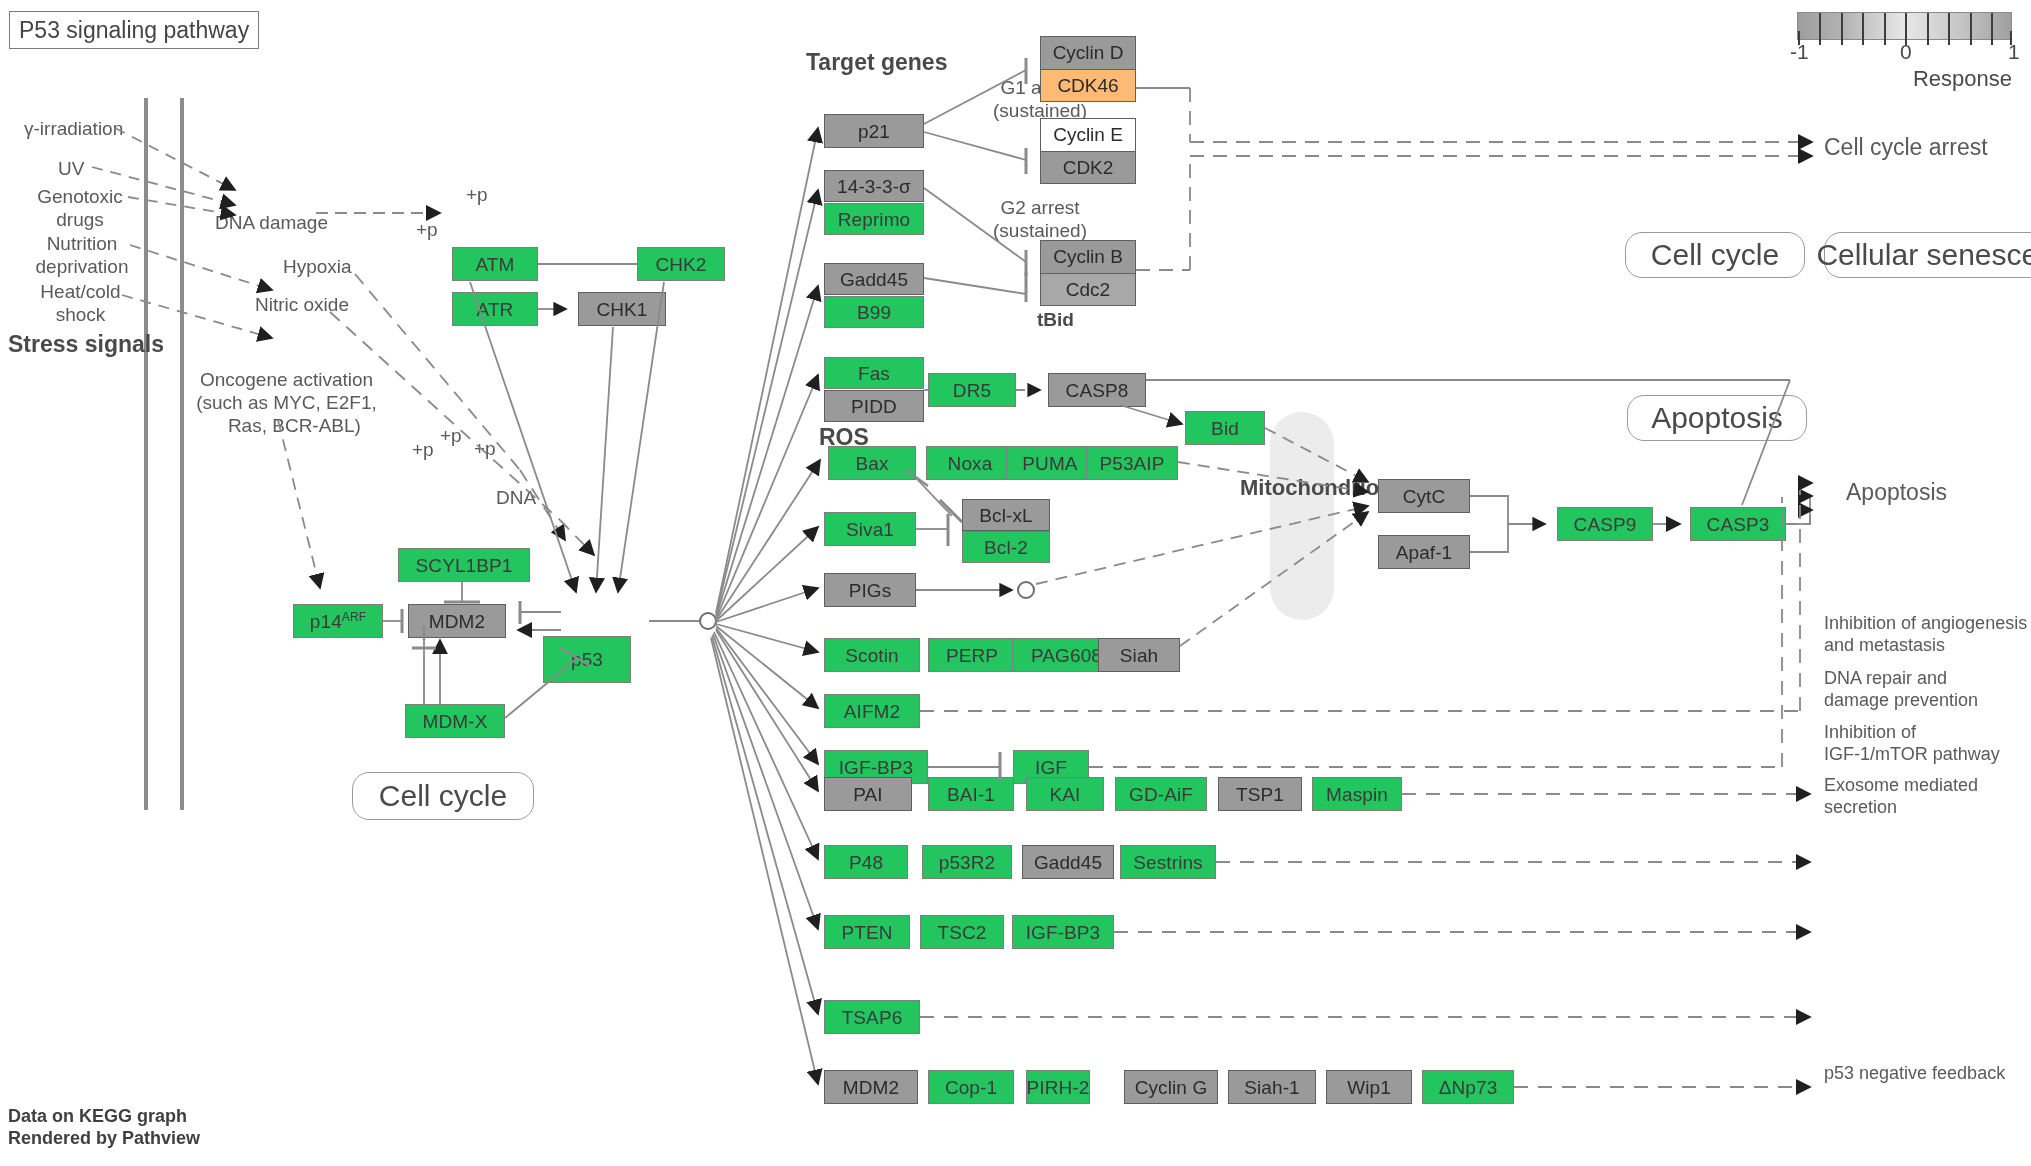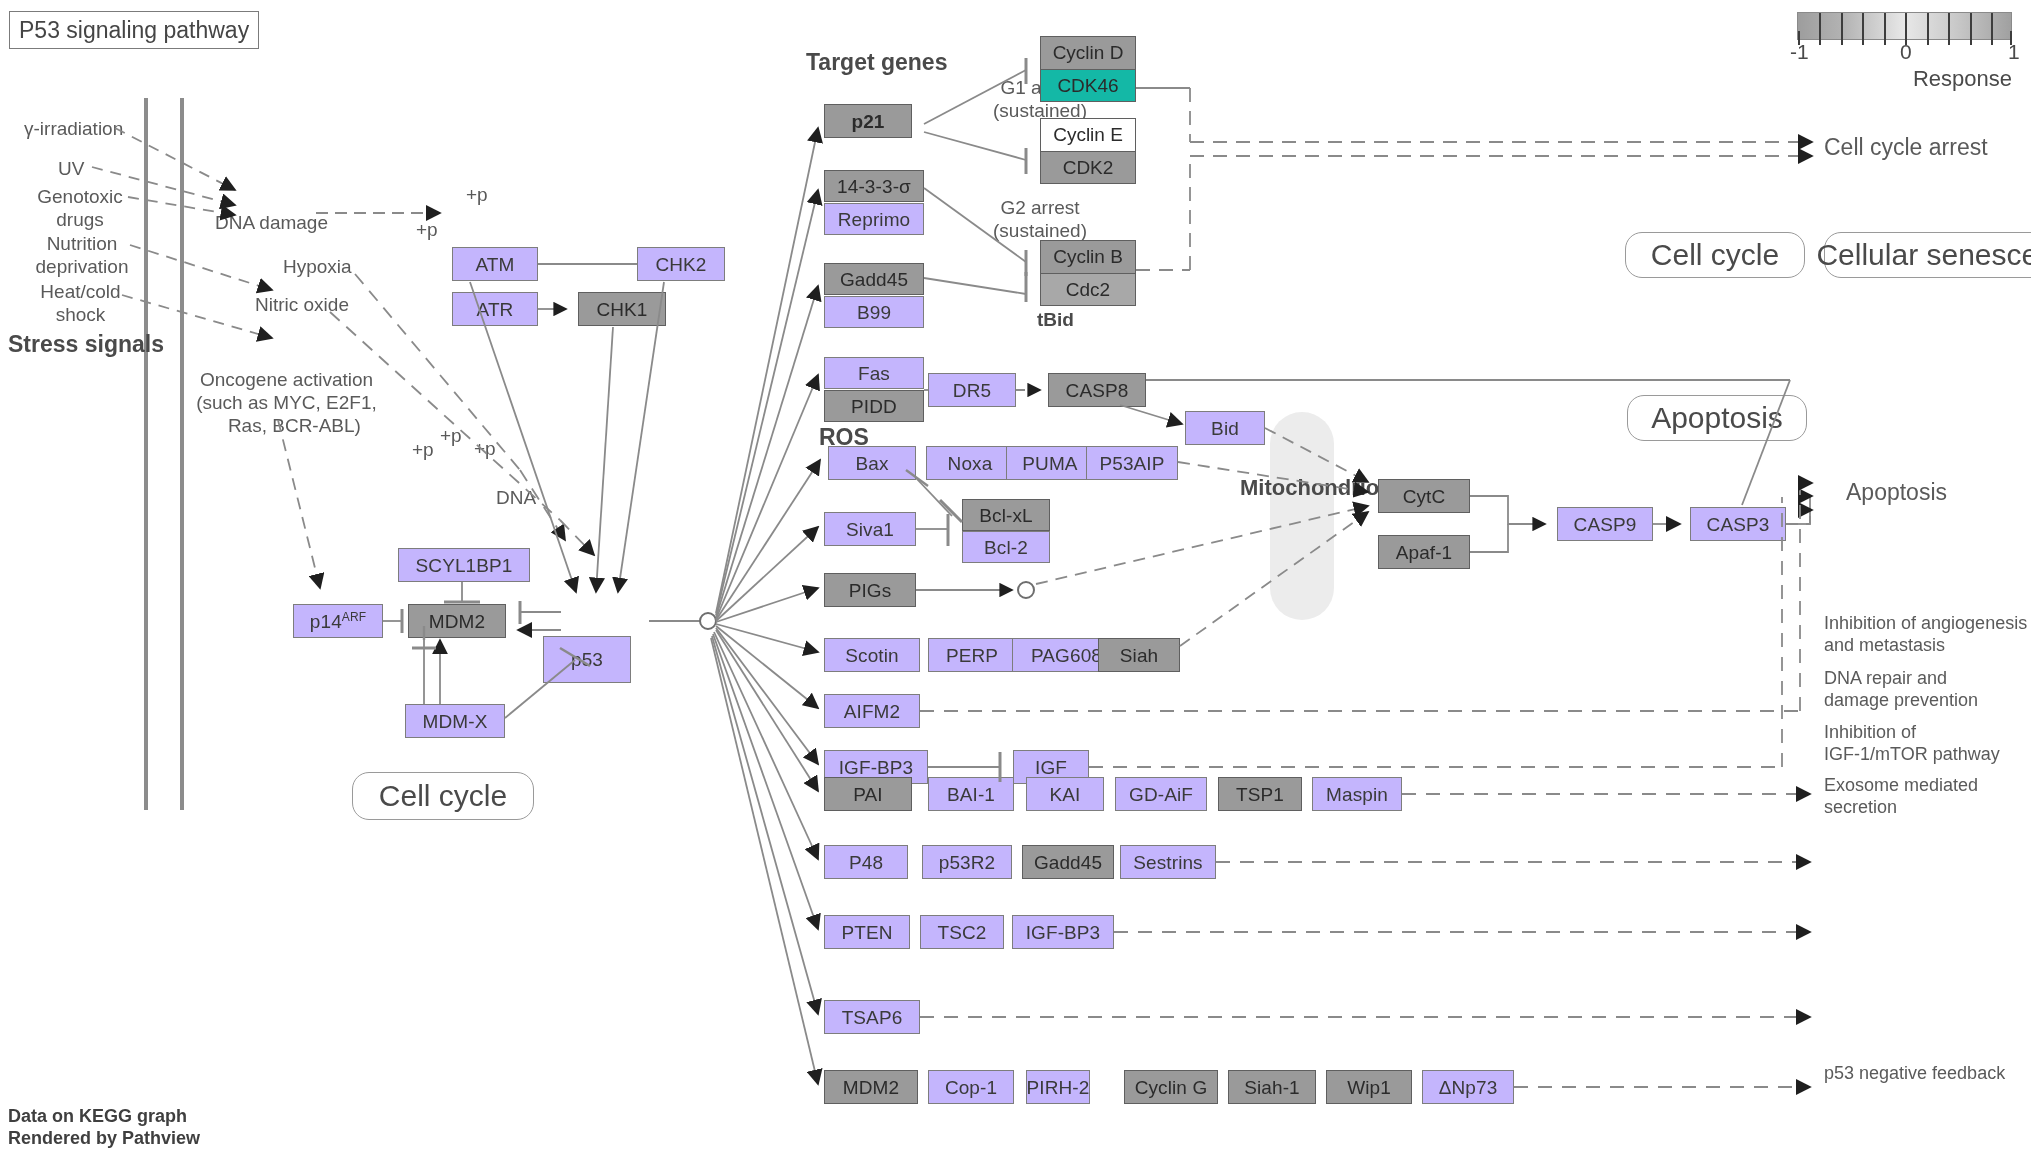--- a/index.html
+++ b/index.html
@@ -3,21 +3,21 @@
 <meta charset="utf-8">
 <style>
   html,body{margin:0;padding:0;background:#fff;}
   body{width:2031px;height:1166px;position:relative;overflow:hidden;
        font-family:"Liberation Sans", sans-serif;color:#4a4a4a;}
   #stage{position:absolute;left:0;top:0;width:2031px;height:1166px;}
   svg#wires{position:absolute;left:0;top:0;width:2031px;height:1166px;pointer-events:none;}
 
   
   .node{position:absolute;box-sizing:border-box;border:1.6px solid #7d7d7d;
-        background:#c4b5fd;color:#3a3a3a;font-size:19px;line-height:1;
+        background:#22c55e;color:#3a3a3a;font-size:19px;line-height:1;
         display:flex;align-items:center;justify-content:center;
         text-align:center;white-space:nowrap;letter-spacing:.1px;}
   .node.g{background:#9a9a9a;color:#2b2b2b;border-color:#5f5f5f;}
 
   
   .stack{position:absolute;box-sizing:border-box;border:1.6px solid #5f5f5f;}
   .stack>div{box-sizing:border-box;height:50%;display:flex;align-items:center;
              justify-content:center;font-size:19px;white-space:nowrap;color:#2b2b2b;}
   .stack>div+div{border-top:1.6px solid #5f5f5f;}
 
@@ -166,21 +166,21 @@
   <div class="node g" style="left:408px;top:604px;width:98px;height:34px;">
     <span>MDM2</span>
     </div>
   <div class="node" style="left:543px;top:604px;width:88px;height:47px;margin-top:32px;">
     <span>p53</span>
     </div>
   <div class="node" style="left:405px;top:704px;width:100px;height:34px;">
     <span>MDM-X</span>
     </div>
 
-  <div class="node g" style="left:824px;top:104px;width:88px;height:34px;font-weight:bold;">
+  <div class="node g" style="left:824px;top:114px;width:100px;height:34px;">
     <span>p21</span>
     </div>
   <div class="node g" style="left:824px;top:170px;width:100px;height:32px;">
     <span>14-3-3-σ</span>
     </div>
   <div class="node" style="left:824px;top:203px;width:100px;height:32px;">
     <span>Reprimo</span>
     </div>
   <div class="node g" style="left:824px;top:263px;width:100px;height:32px;">
     <span>Gadd45</span>
@@ -330,21 +330,21 @@
     </div>
   <div class="node g" style="left:1326px;top:1070px;width:86px;height:34px;">
     <span>Wip1</span>
     </div>
   <div class="node" style="left:1422px;top:1070px;width:92px;height:34px;">
     <span>ΔNp73</span>
     </div>
 
   <div class="stack" style="left:1040px;top:36px;width:96px;height:66px;">
     <div class="g" style="background:#9a9a9a;">Cyclin D</div>
-    <div class="g" style="background:#14b8a6;">CDK46</div>
+    <div class="g" style="background:#fdba74;">CDK46</div>
   </div>
   <div class="stack" style="left:1040px;top:118px;width:96px;height:66px;">
     <div style="background:#ffffff;">Cyclin E</div>
     <div style="background:#9a9a9a;">CDK2</div>
   </div>
   <div class="stack" style="left:1040px;top:240px;width:96px;height:66px;">
     <div style="background:#9a9a9a;">Cyclin B</div>
     <div style="background:#a8a8a8;">Cdc2</div>
   </div>
 

